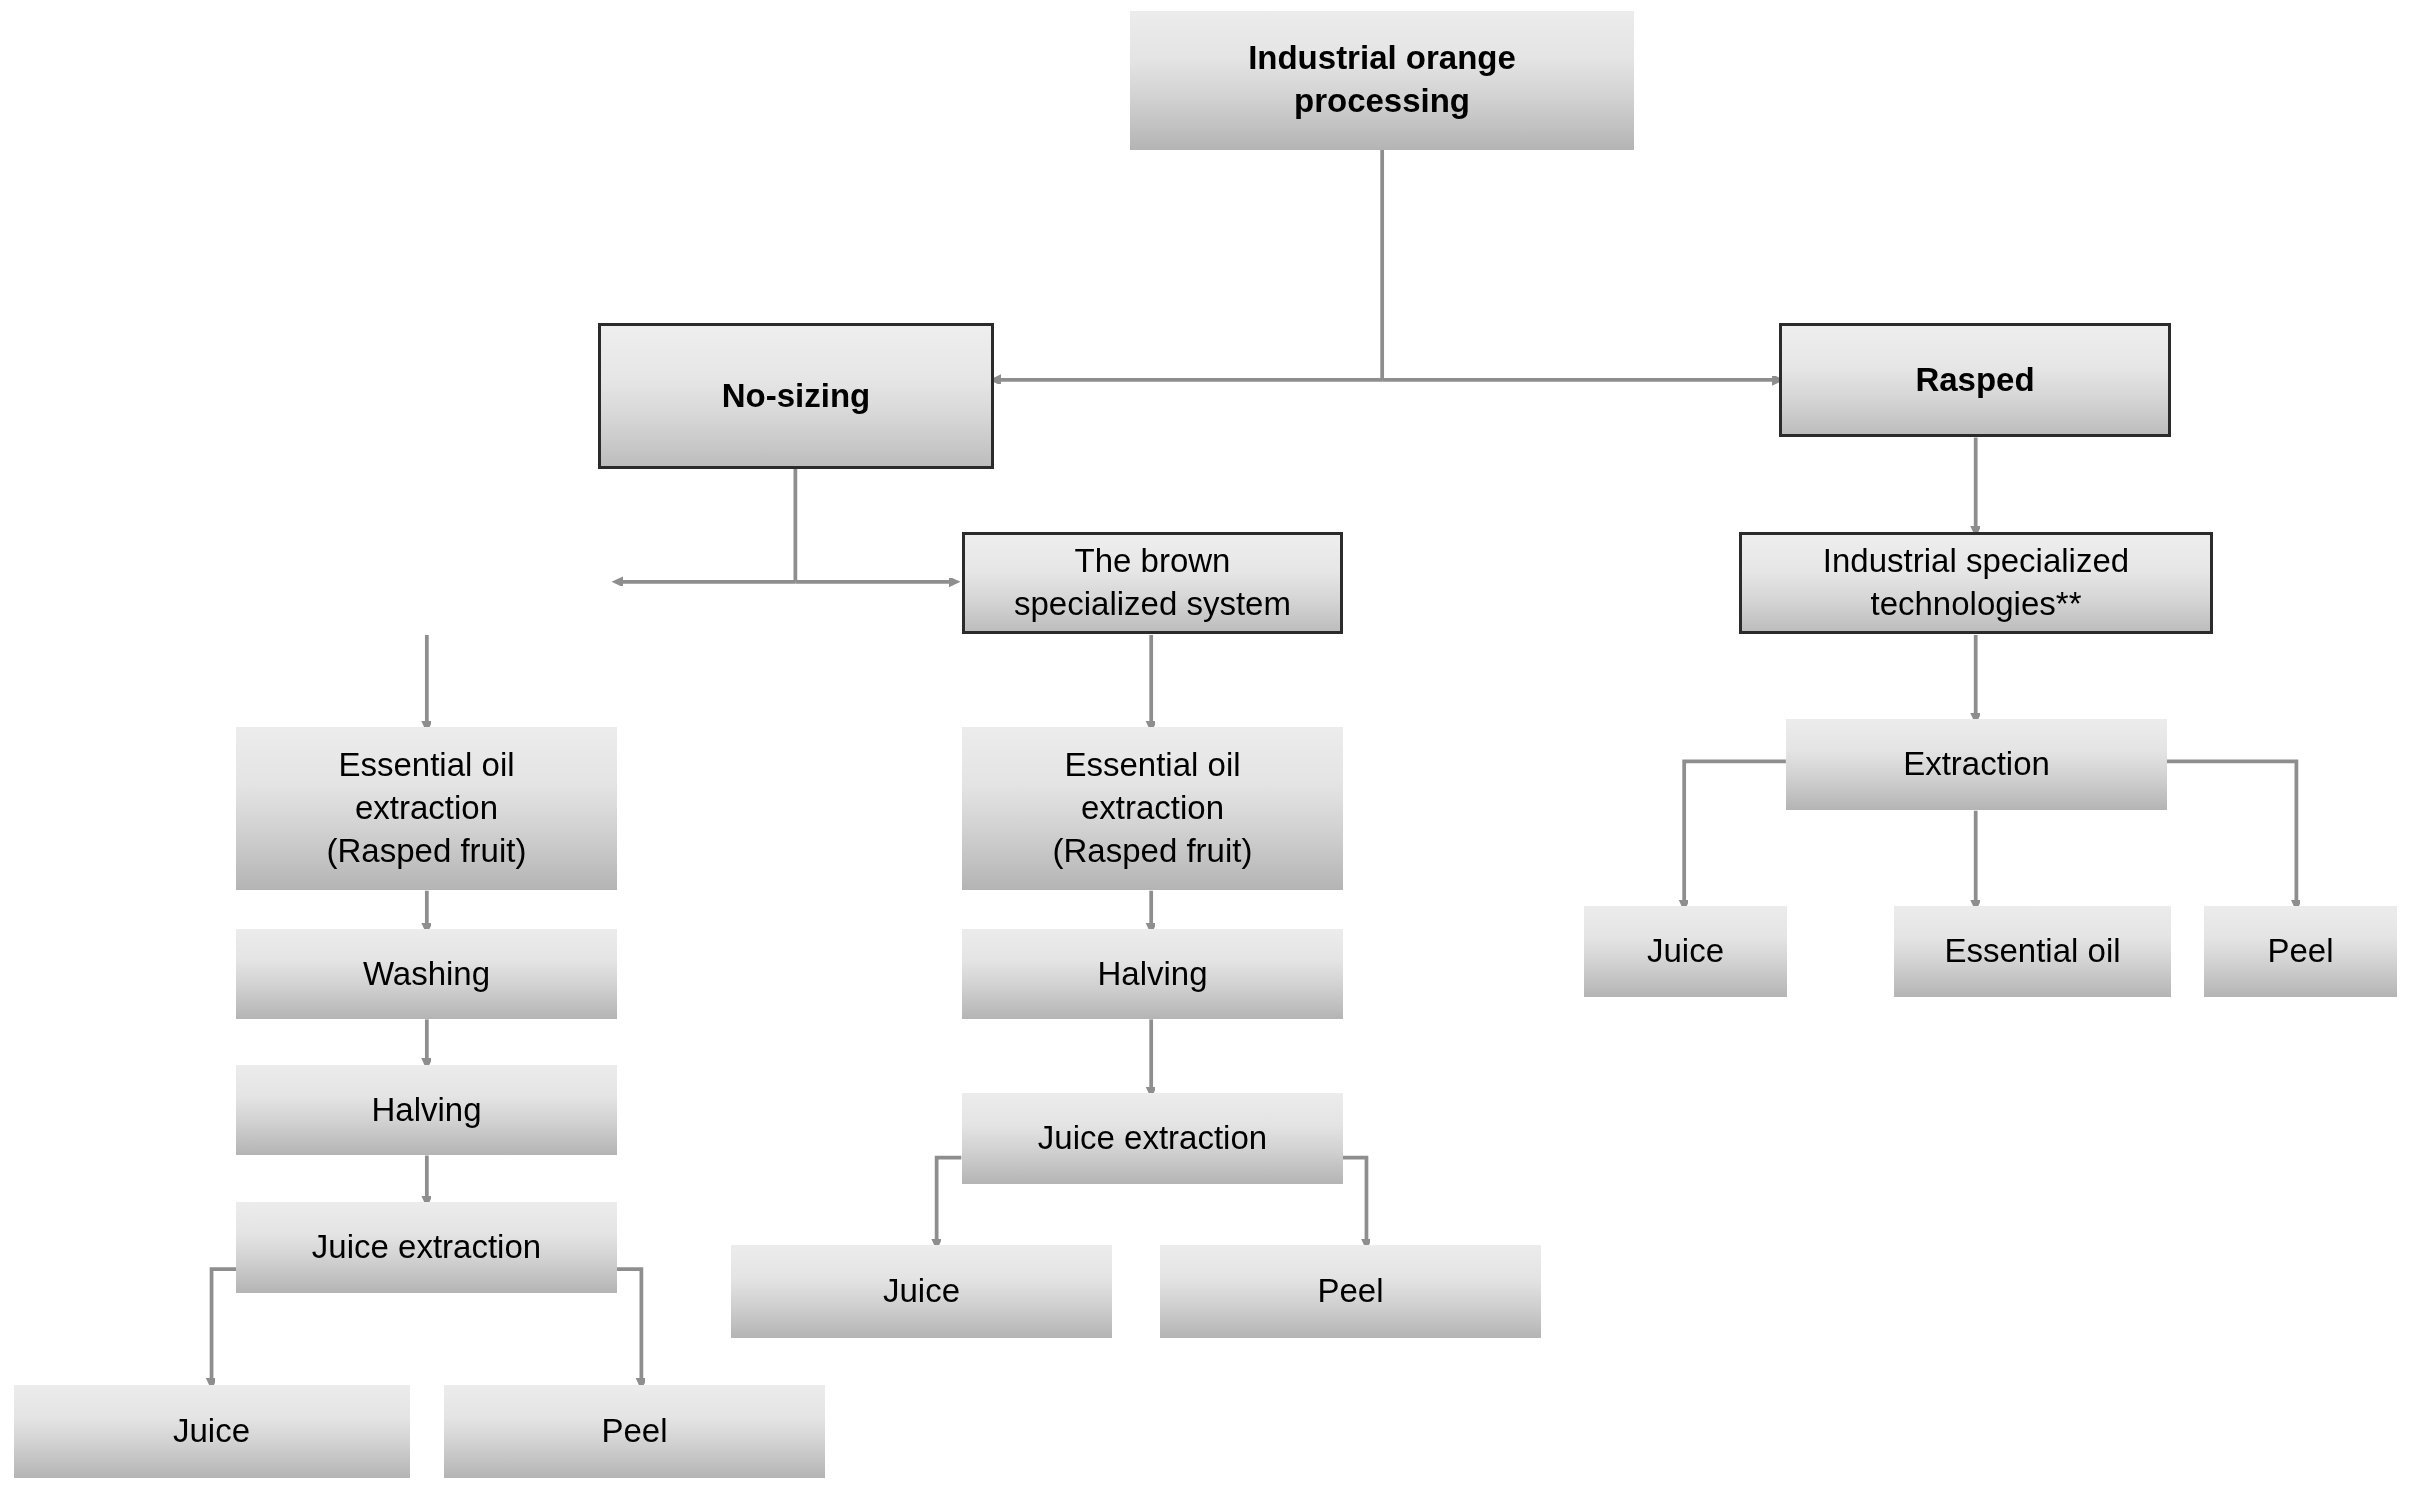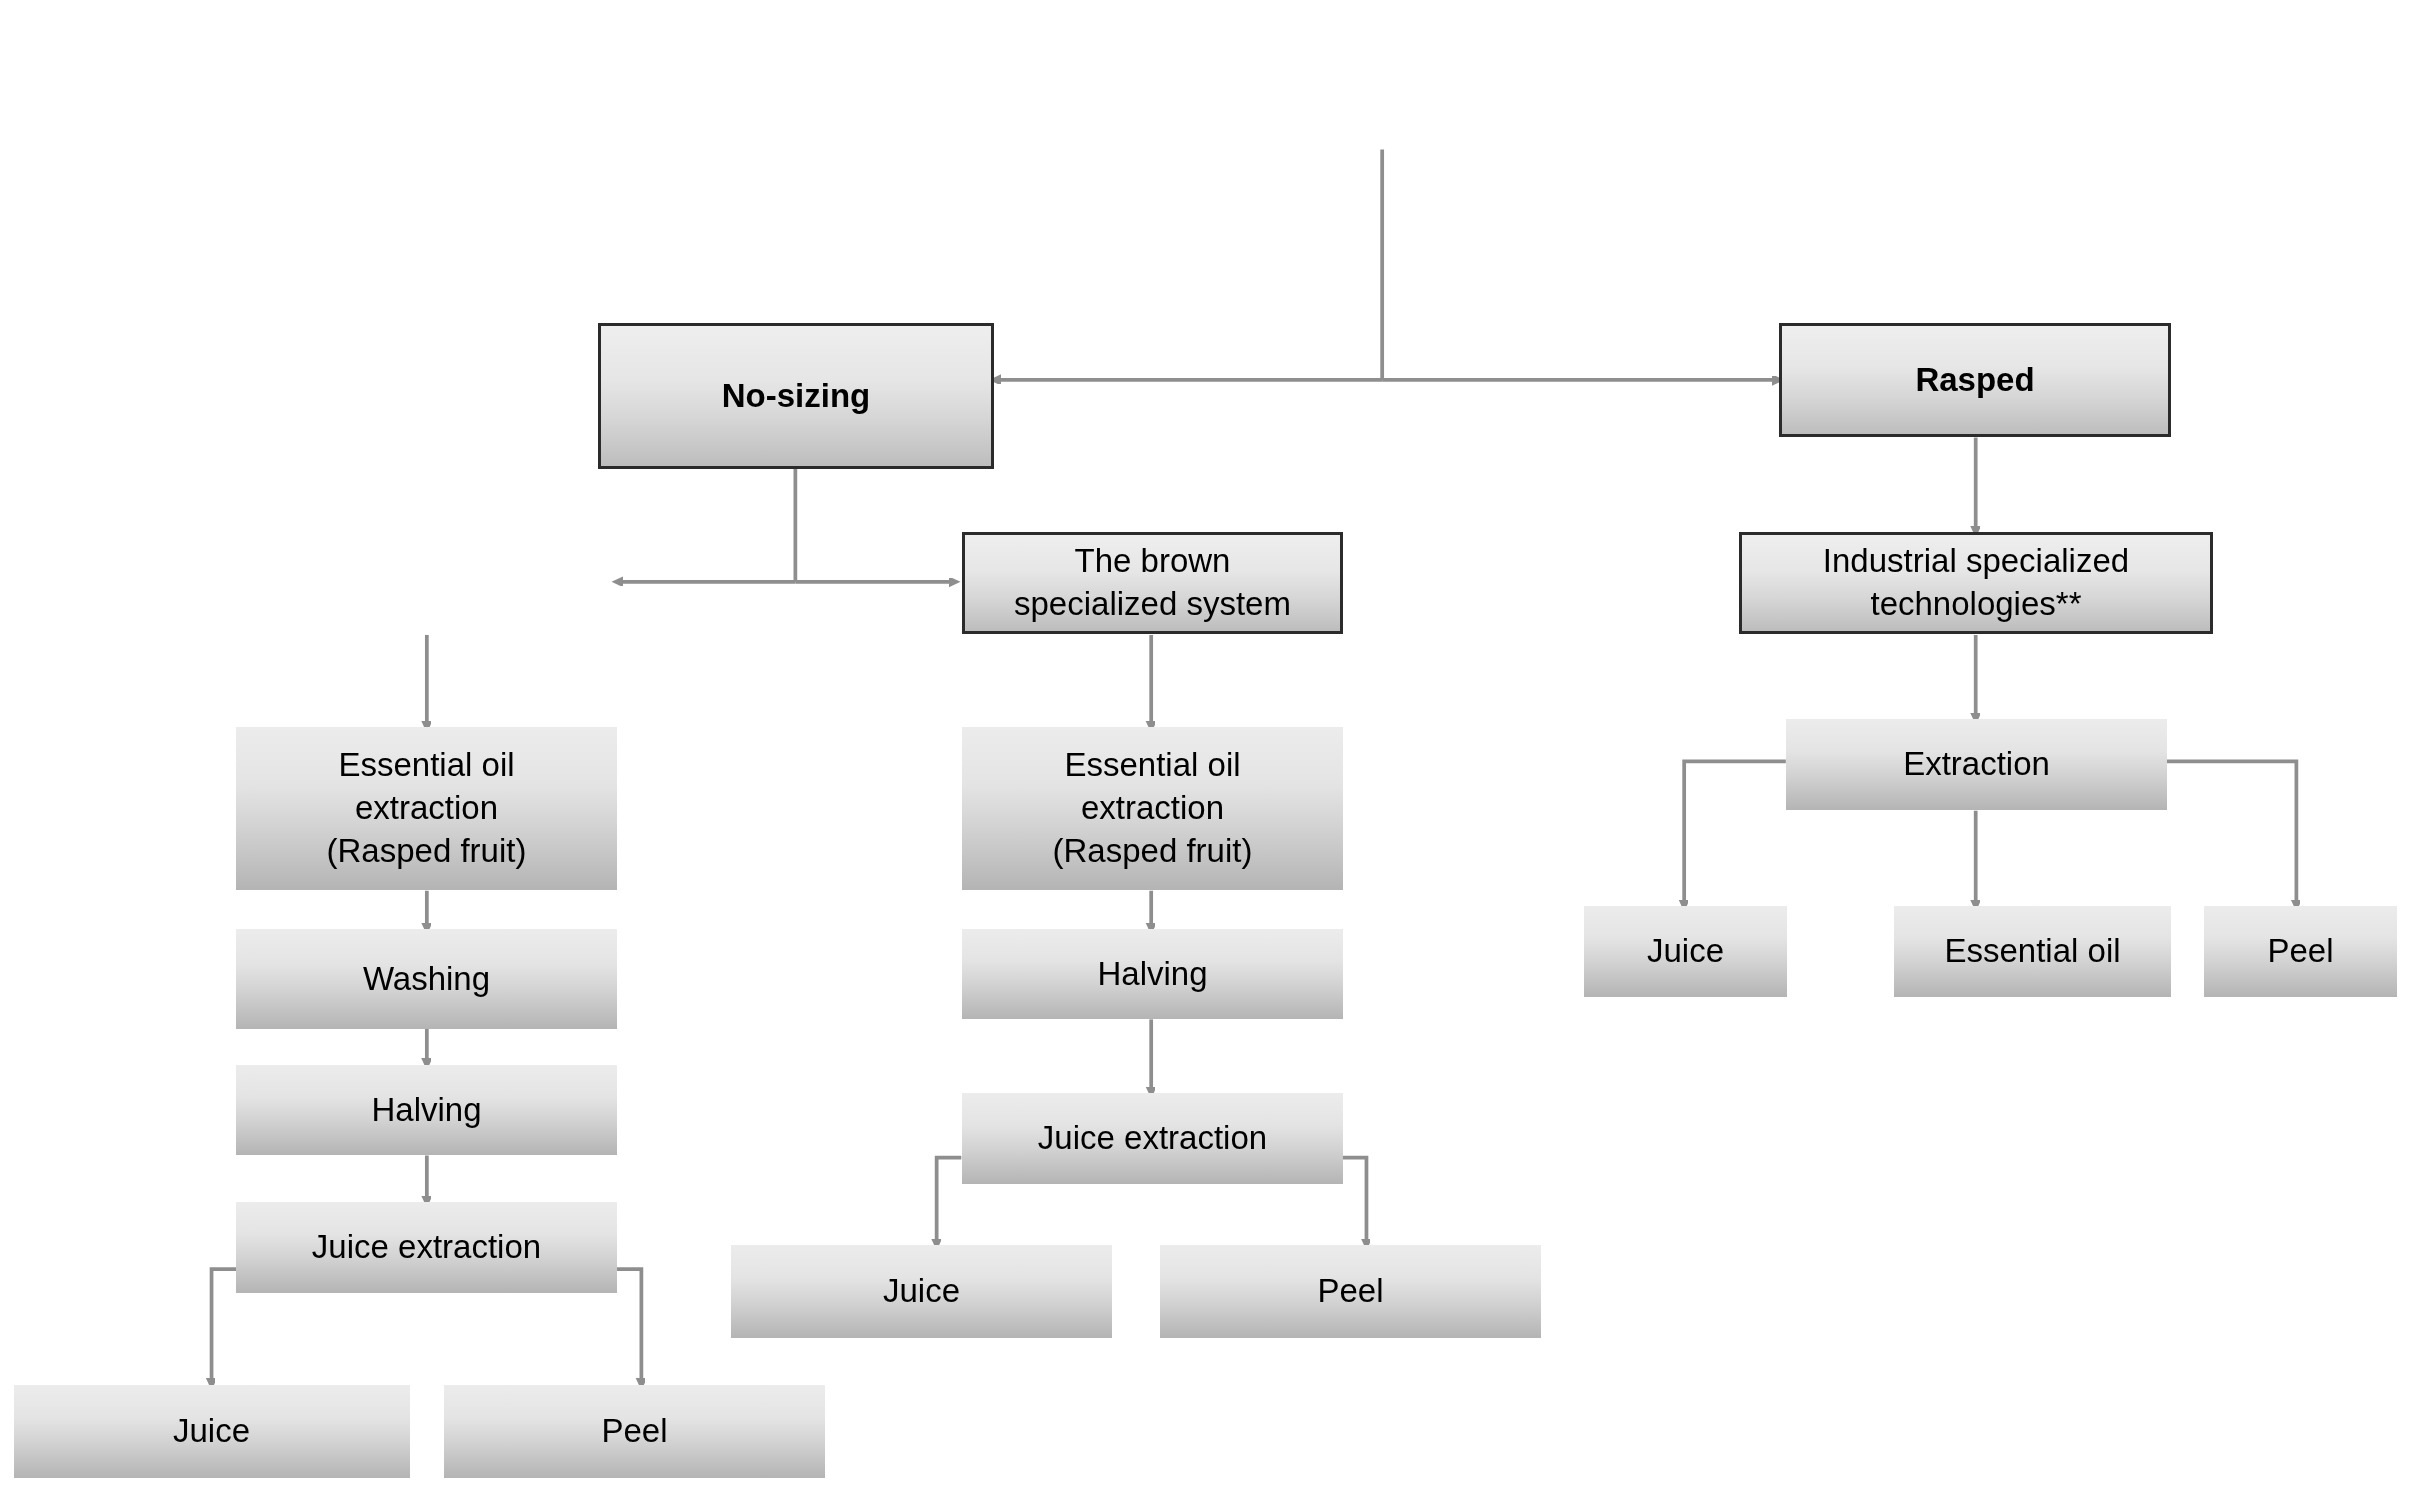--- a/index.html
+++ b/index.html
@@ -78,20 +78,26 @@
     <polyline points="1540,1363 1540,1462" marker-end="url(#ah)"></polyline>
     <polyline points="1286,1548 1253,1548 1253,1665" marker-end="url(#ah)"></polyline>
     <polyline points="1795,1548 1828,1548 1828,1665" marker-end="url(#ah)"></polyline>
 
     <polyline points="2643,849 2643,962" marker-end="url(#ah)"></polyline>
     <polyline points="2389,1018 2253,1018 2253,1212" marker-end="url(#ah)"></polyline>
     <polyline points="2643,1084 2643,1212" marker-end="url(#ah)"></polyline>
     <polyline points="2898,1018 3072,1018 3072,1212" marker-end="url(#ah)"></polyline>
   </svg>
 
+  <div class="node bold" style="left:1130px;top:10.5px;width:504px;height:139px;">
+    <span class="txt">
+      <span>Industrial orange</span><br>
+      <span>processing</span>
+    </span>
+  </div>
 
   <div class="node bold bordered" style="left:598px;top:323px;width:396px;height:146px;">
     <span class="txt">No-sizing</span>
   </div>
 
   <div class="node bold bordered" style="left:1779px;top:323px;width:392px;height:114px;">
     <span class="txt">Rasped</span>
   </div>
 
 
@@ -110,21 +116,21 @@
   </div>
 
   <div class="node" style="left:236px;top:727px;width:381px;height:163px;">
     <span class="txt">
       <span>Essential oil</span><br>
       <span>extraction</span><br>
       <span>(Rasped fruit)</span>
     </span>
   </div>
 
-  <div class="node" style="left:236px;top:929px;width:381px;height:100px;">
+  <div class="node" style="left:236px;top:929px;width:381px;height:90px;">
     <span class="txt">Washing</span>
   </div>
 
   <div class="node" style="left:236px;top:1065px;width:381px;height:90px;">
     <span class="txt">Halving</span>
   </div>
 
   <div class="node" style="left:236px;top:1202px;width:381px;height:91px;">
     <span class="txt">Juice extraction</span>
   </div>

